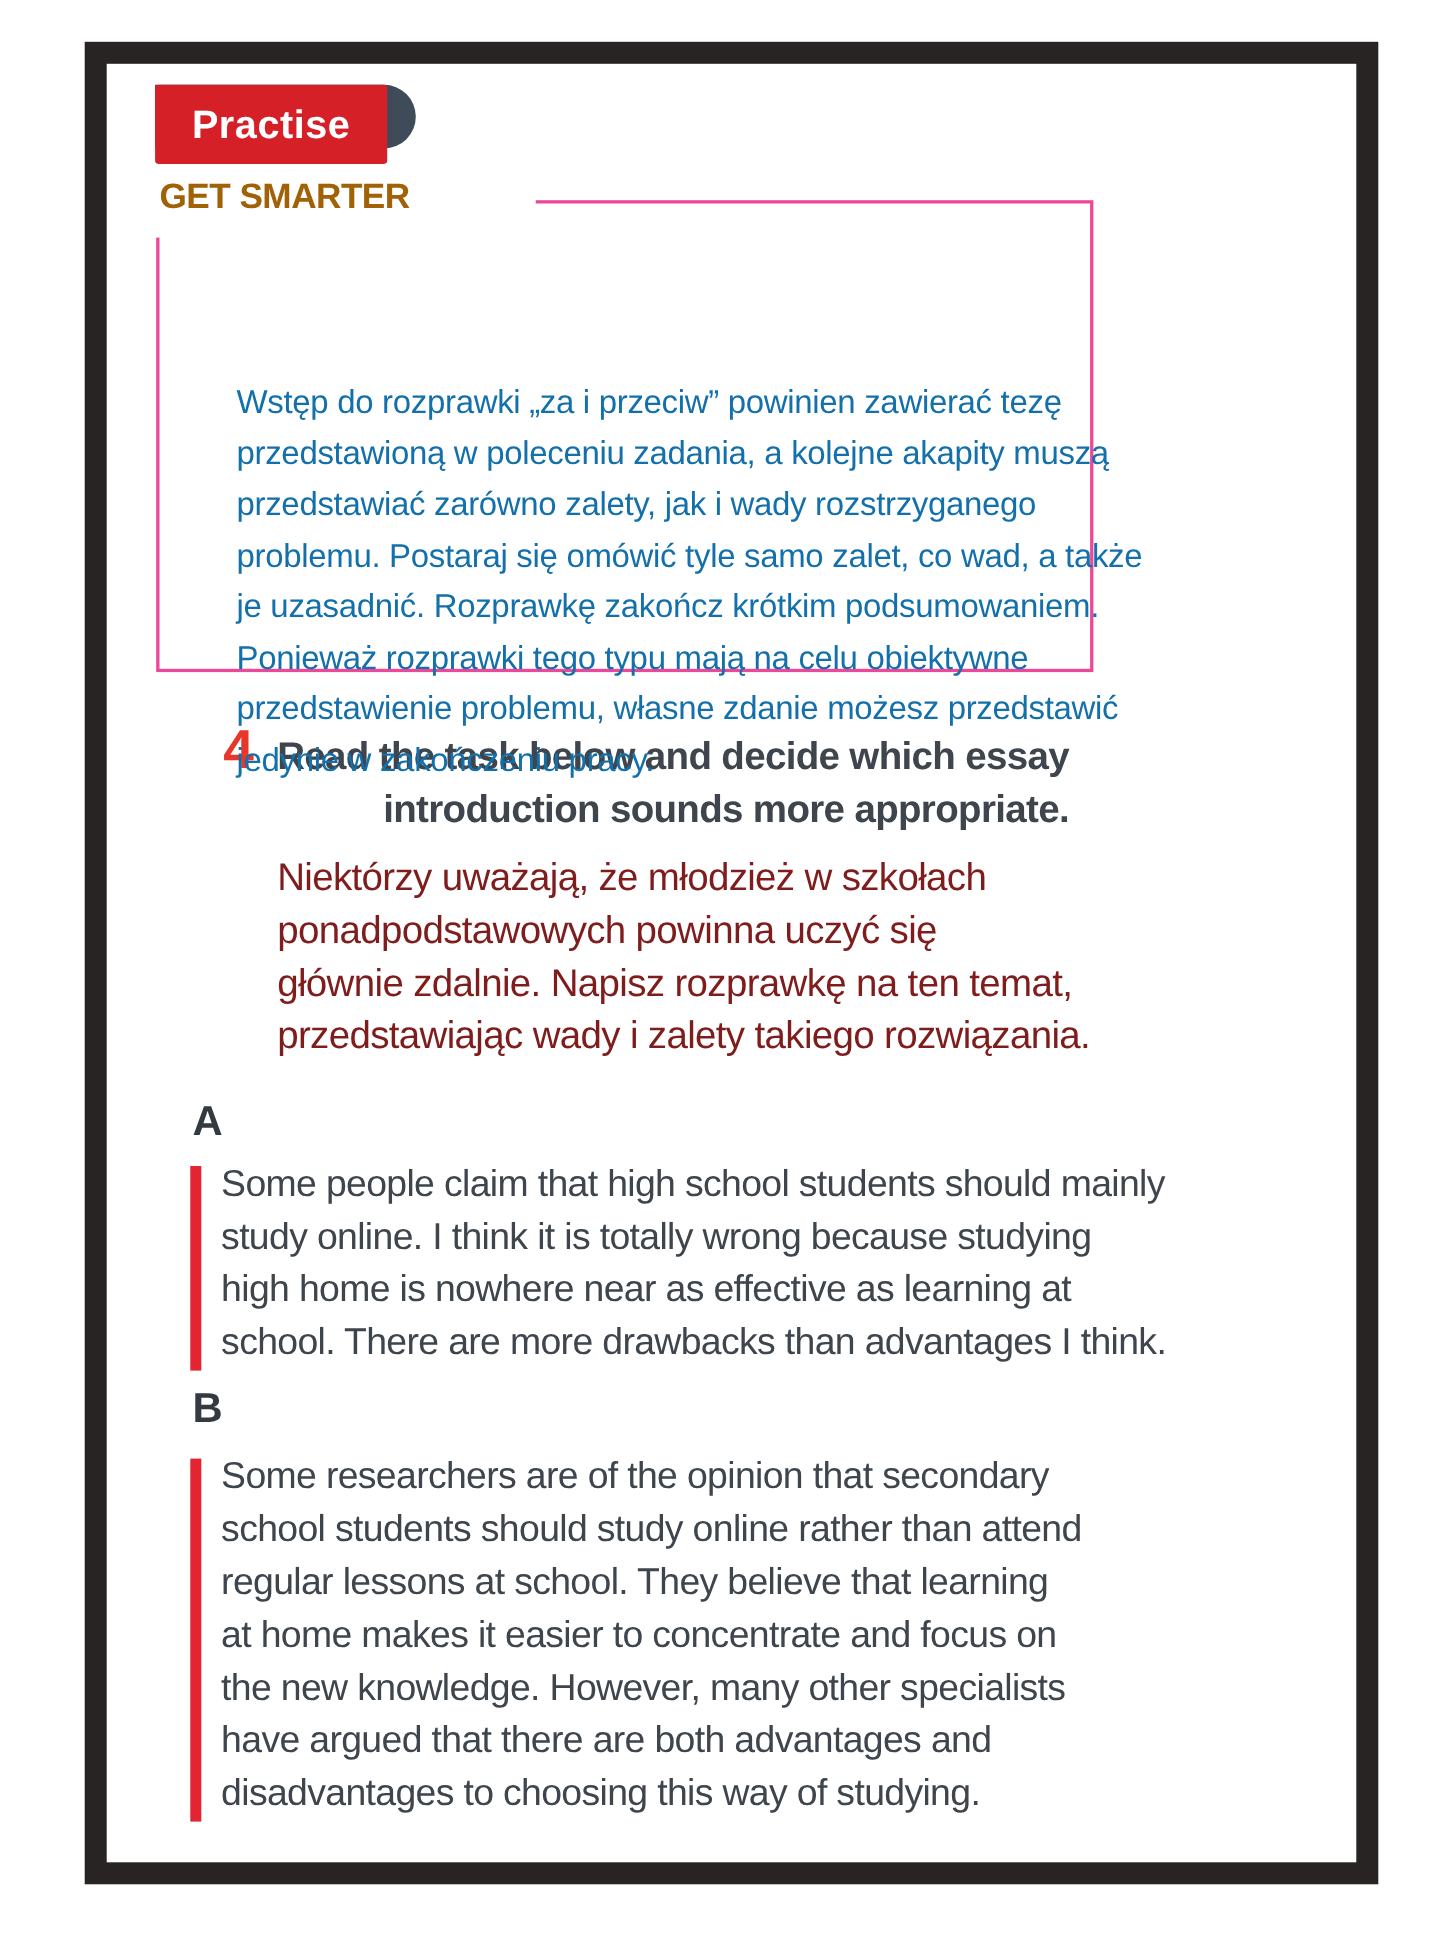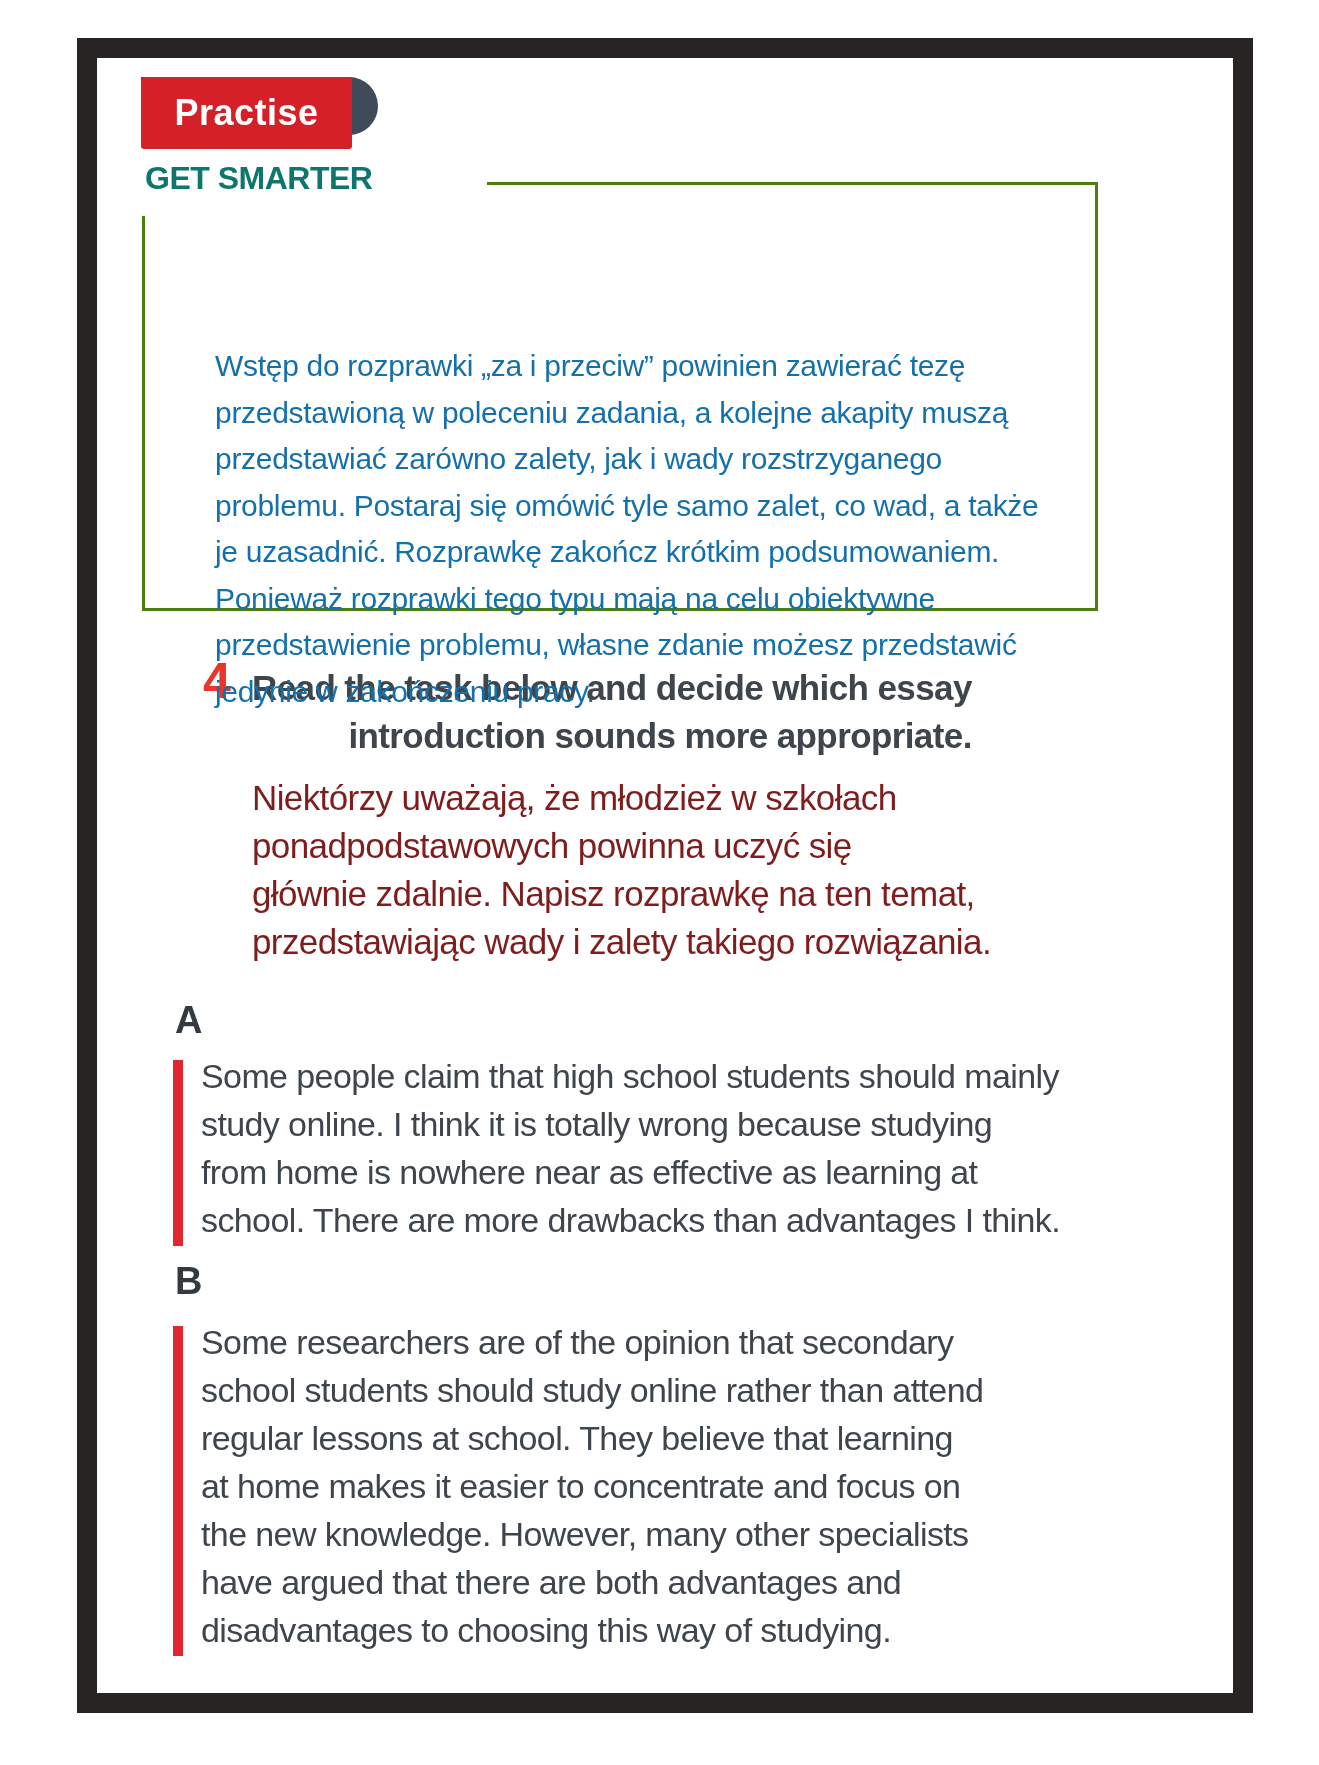--- a/index.html
+++ b/index.html
@@ -23,30 +23,30 @@
     position:absolute;left:44px;top:19px;width:211px;height:72px;
     background:#d52028;border-radius:3px;
     display:flex;align-items:center;justify-content:center;
   }
   .badge-red span{
     color:#ffffff;font-weight:bold;font-size:36px;letter-spacing:.5px;
   }
 
   
   .gs-box{
-    position:absolute;left:45px;top:124px;width:956px;height:429px;
-    border:3px solid #4d7c0f;box-sizing:border-box;background:#ffffff;
+    position:absolute;left:45px;top:124px;width:852px;height:429px;
+    border:3px solid #ec4899;box-sizing:border-box;background:#ffffff;
   }
   .gs-heading{
     position:absolute;left:42px;top:100px;width:348px;height:58px;
     background:#ffffff;z-index:2;
   }
   .gs-heading span{
     display:block;padding:2px 0 0 6px;
-    color:#0f766e;font-weight:bold;font-size:32px;letter-spacing:-.5px;
+    color:#a16207;font-weight:bold;font-size:32px;letter-spacing:-.5px;
   }
   .gs-text{
     position:absolute;left:70px;top:158px;z-index:1;
     color:#1470ab;font-size:30px;letter-spacing:-.3px;
   }
   .gs-text .ln{white-space:nowrap;line-height:46.5px;}
 
   
   .ex-number{
     position:absolute;left:106px;top:597px;
@@ -121,21 +121,21 @@
       <div class="ln">głównie zdalnie. Napisz rozprawkę na ten temat,</div>
       <div class="ln">przedstawiając wady i zalety takiego rozwiązania.</div>
     </div>
 
     <div class="opt-label opt-label-a">A</div>
     <div class="opt-quote opt-a">
       <div class="bar"></div>
       <div class="txt">
         <div class="ln">Some people claim that high school students should mainly</div>
         <div class="ln">study online. I think it is totally wrong because studying</div>
-        <div class="ln">from home is nowhere near as effective as learning at</div>
+        <div class="ln">high home is nowhere near as effective as learning at</div>
         <div class="ln">school. There are more drawbacks than advantages I think.</div>
       </div>
     </div>
 
     <div class="opt-label opt-label-b">B</div>
     <div class="opt-quote opt-b">
       <div class="bar"></div>
       <div class="txt">
         <div class="ln">Some researchers are of the opinion that secondary</div>
         <div class="ln">school students should study online rather than attend</div>

